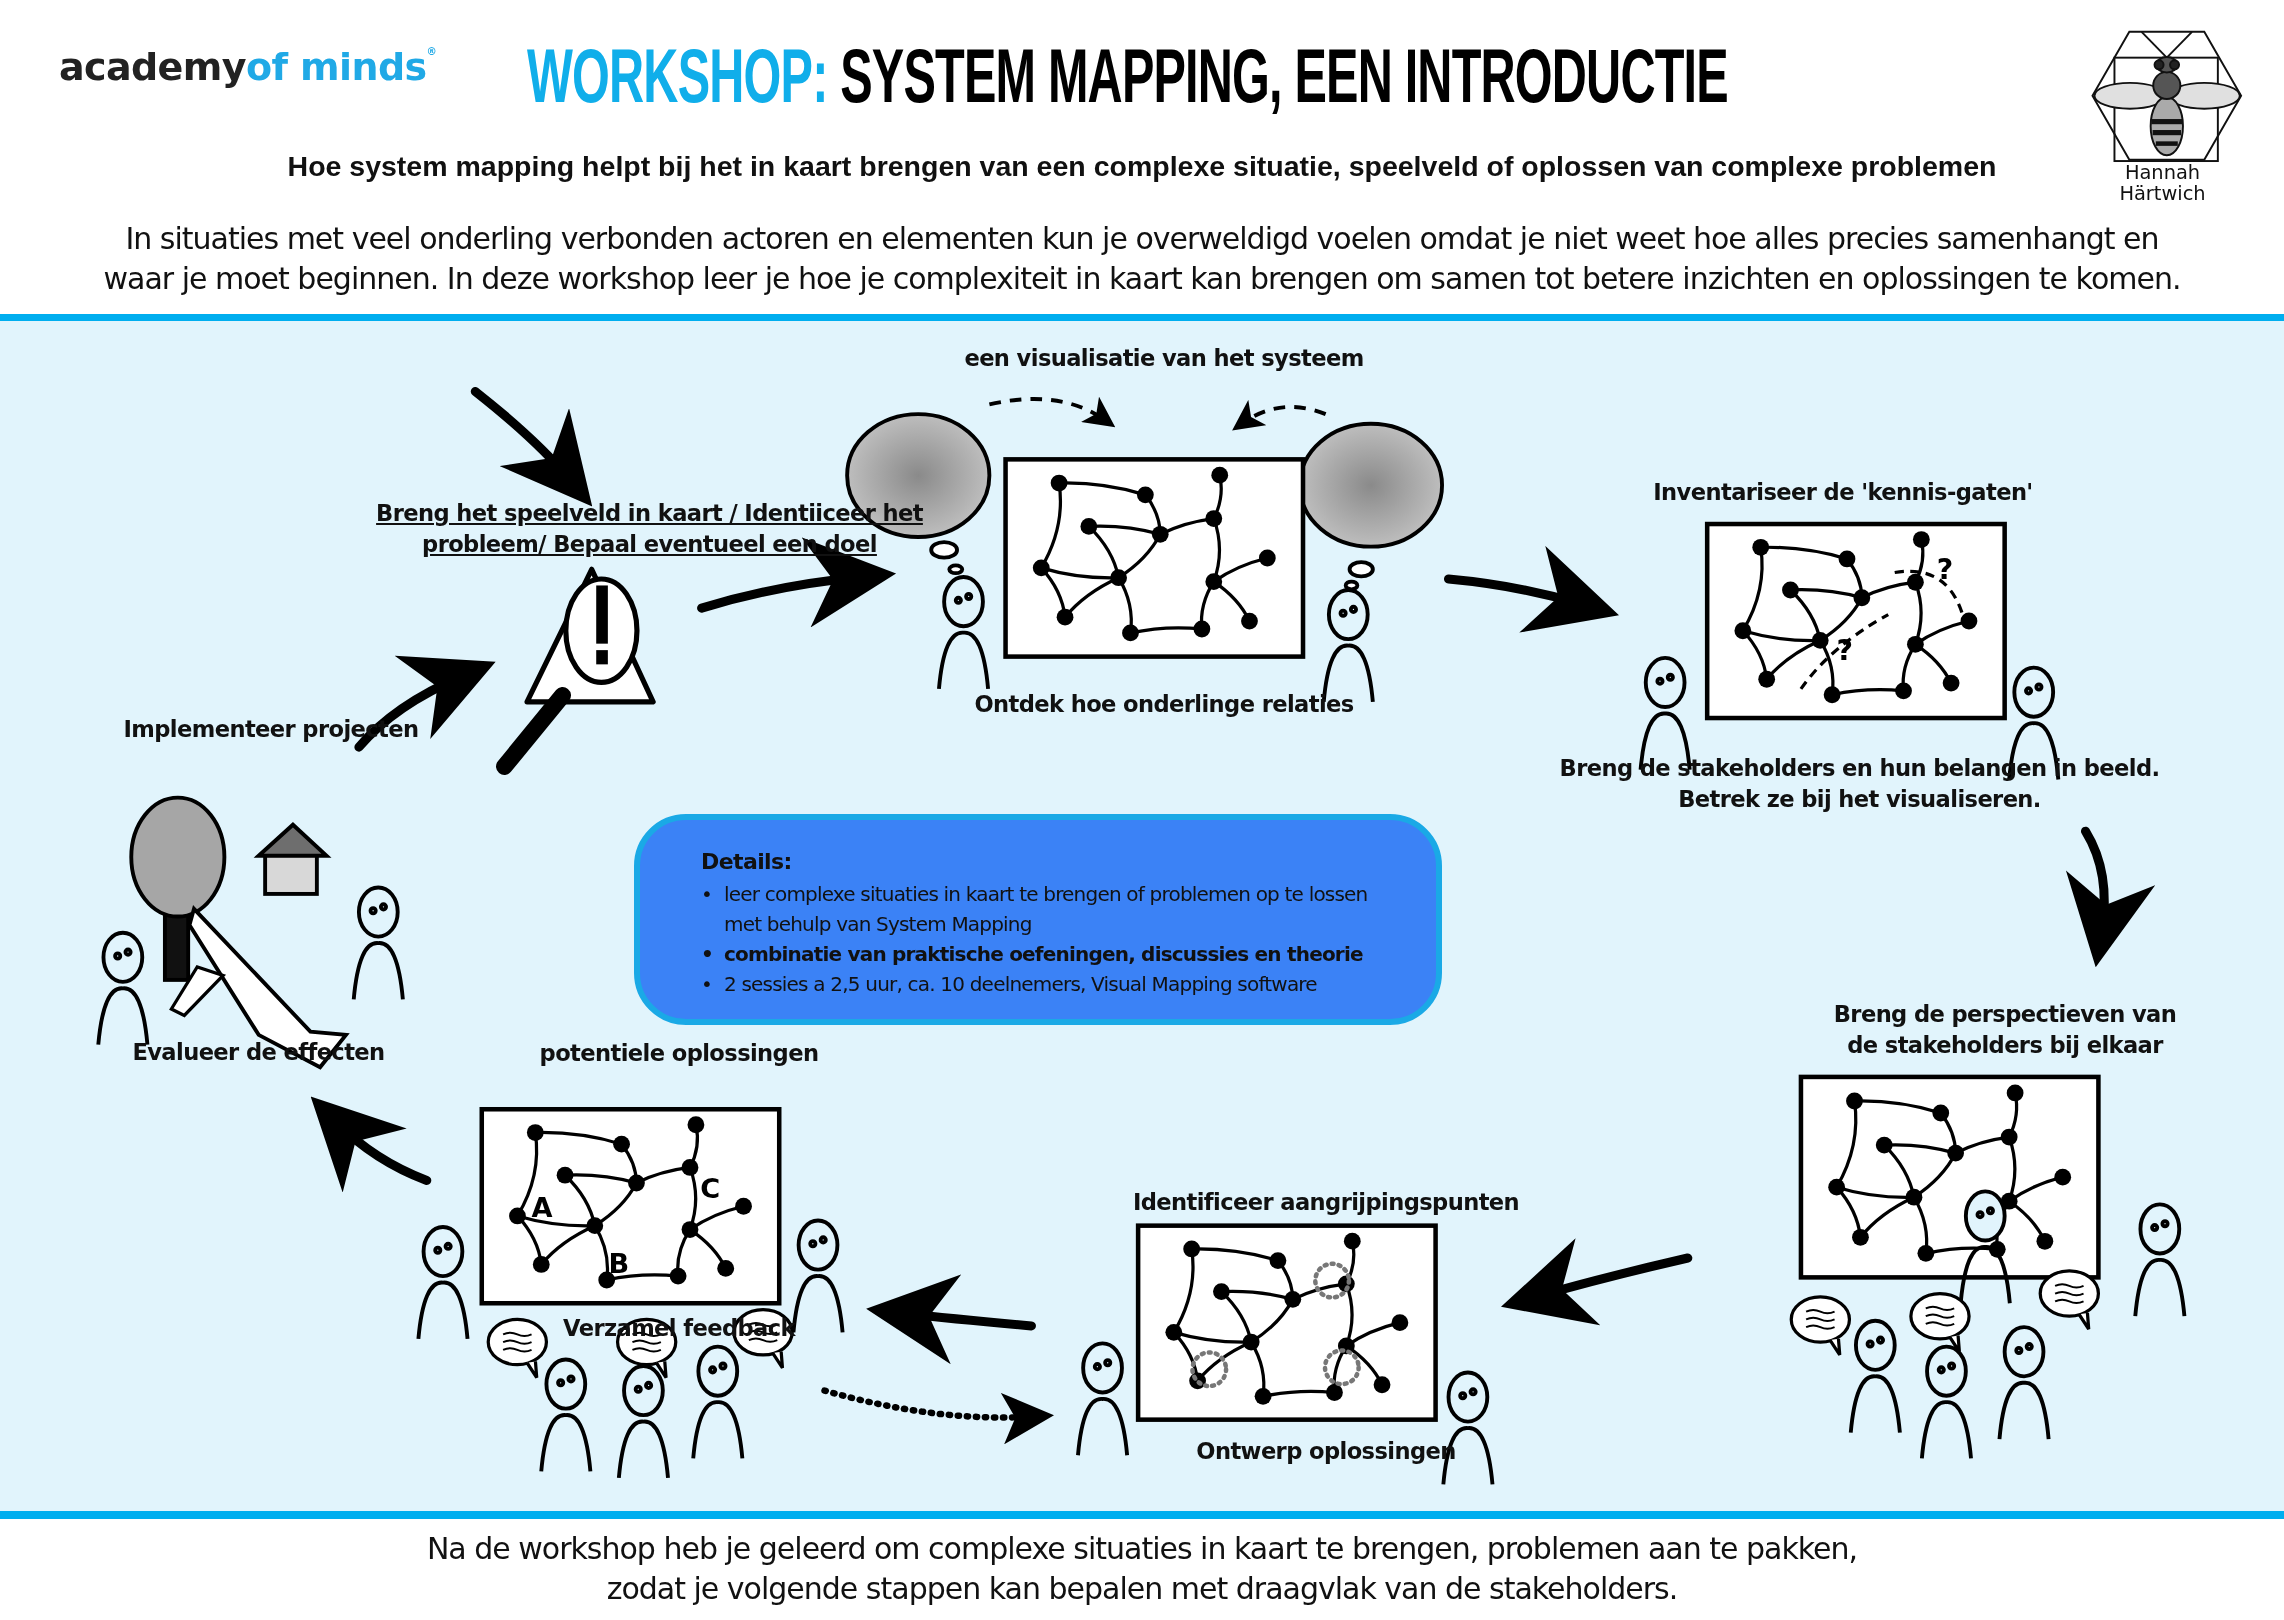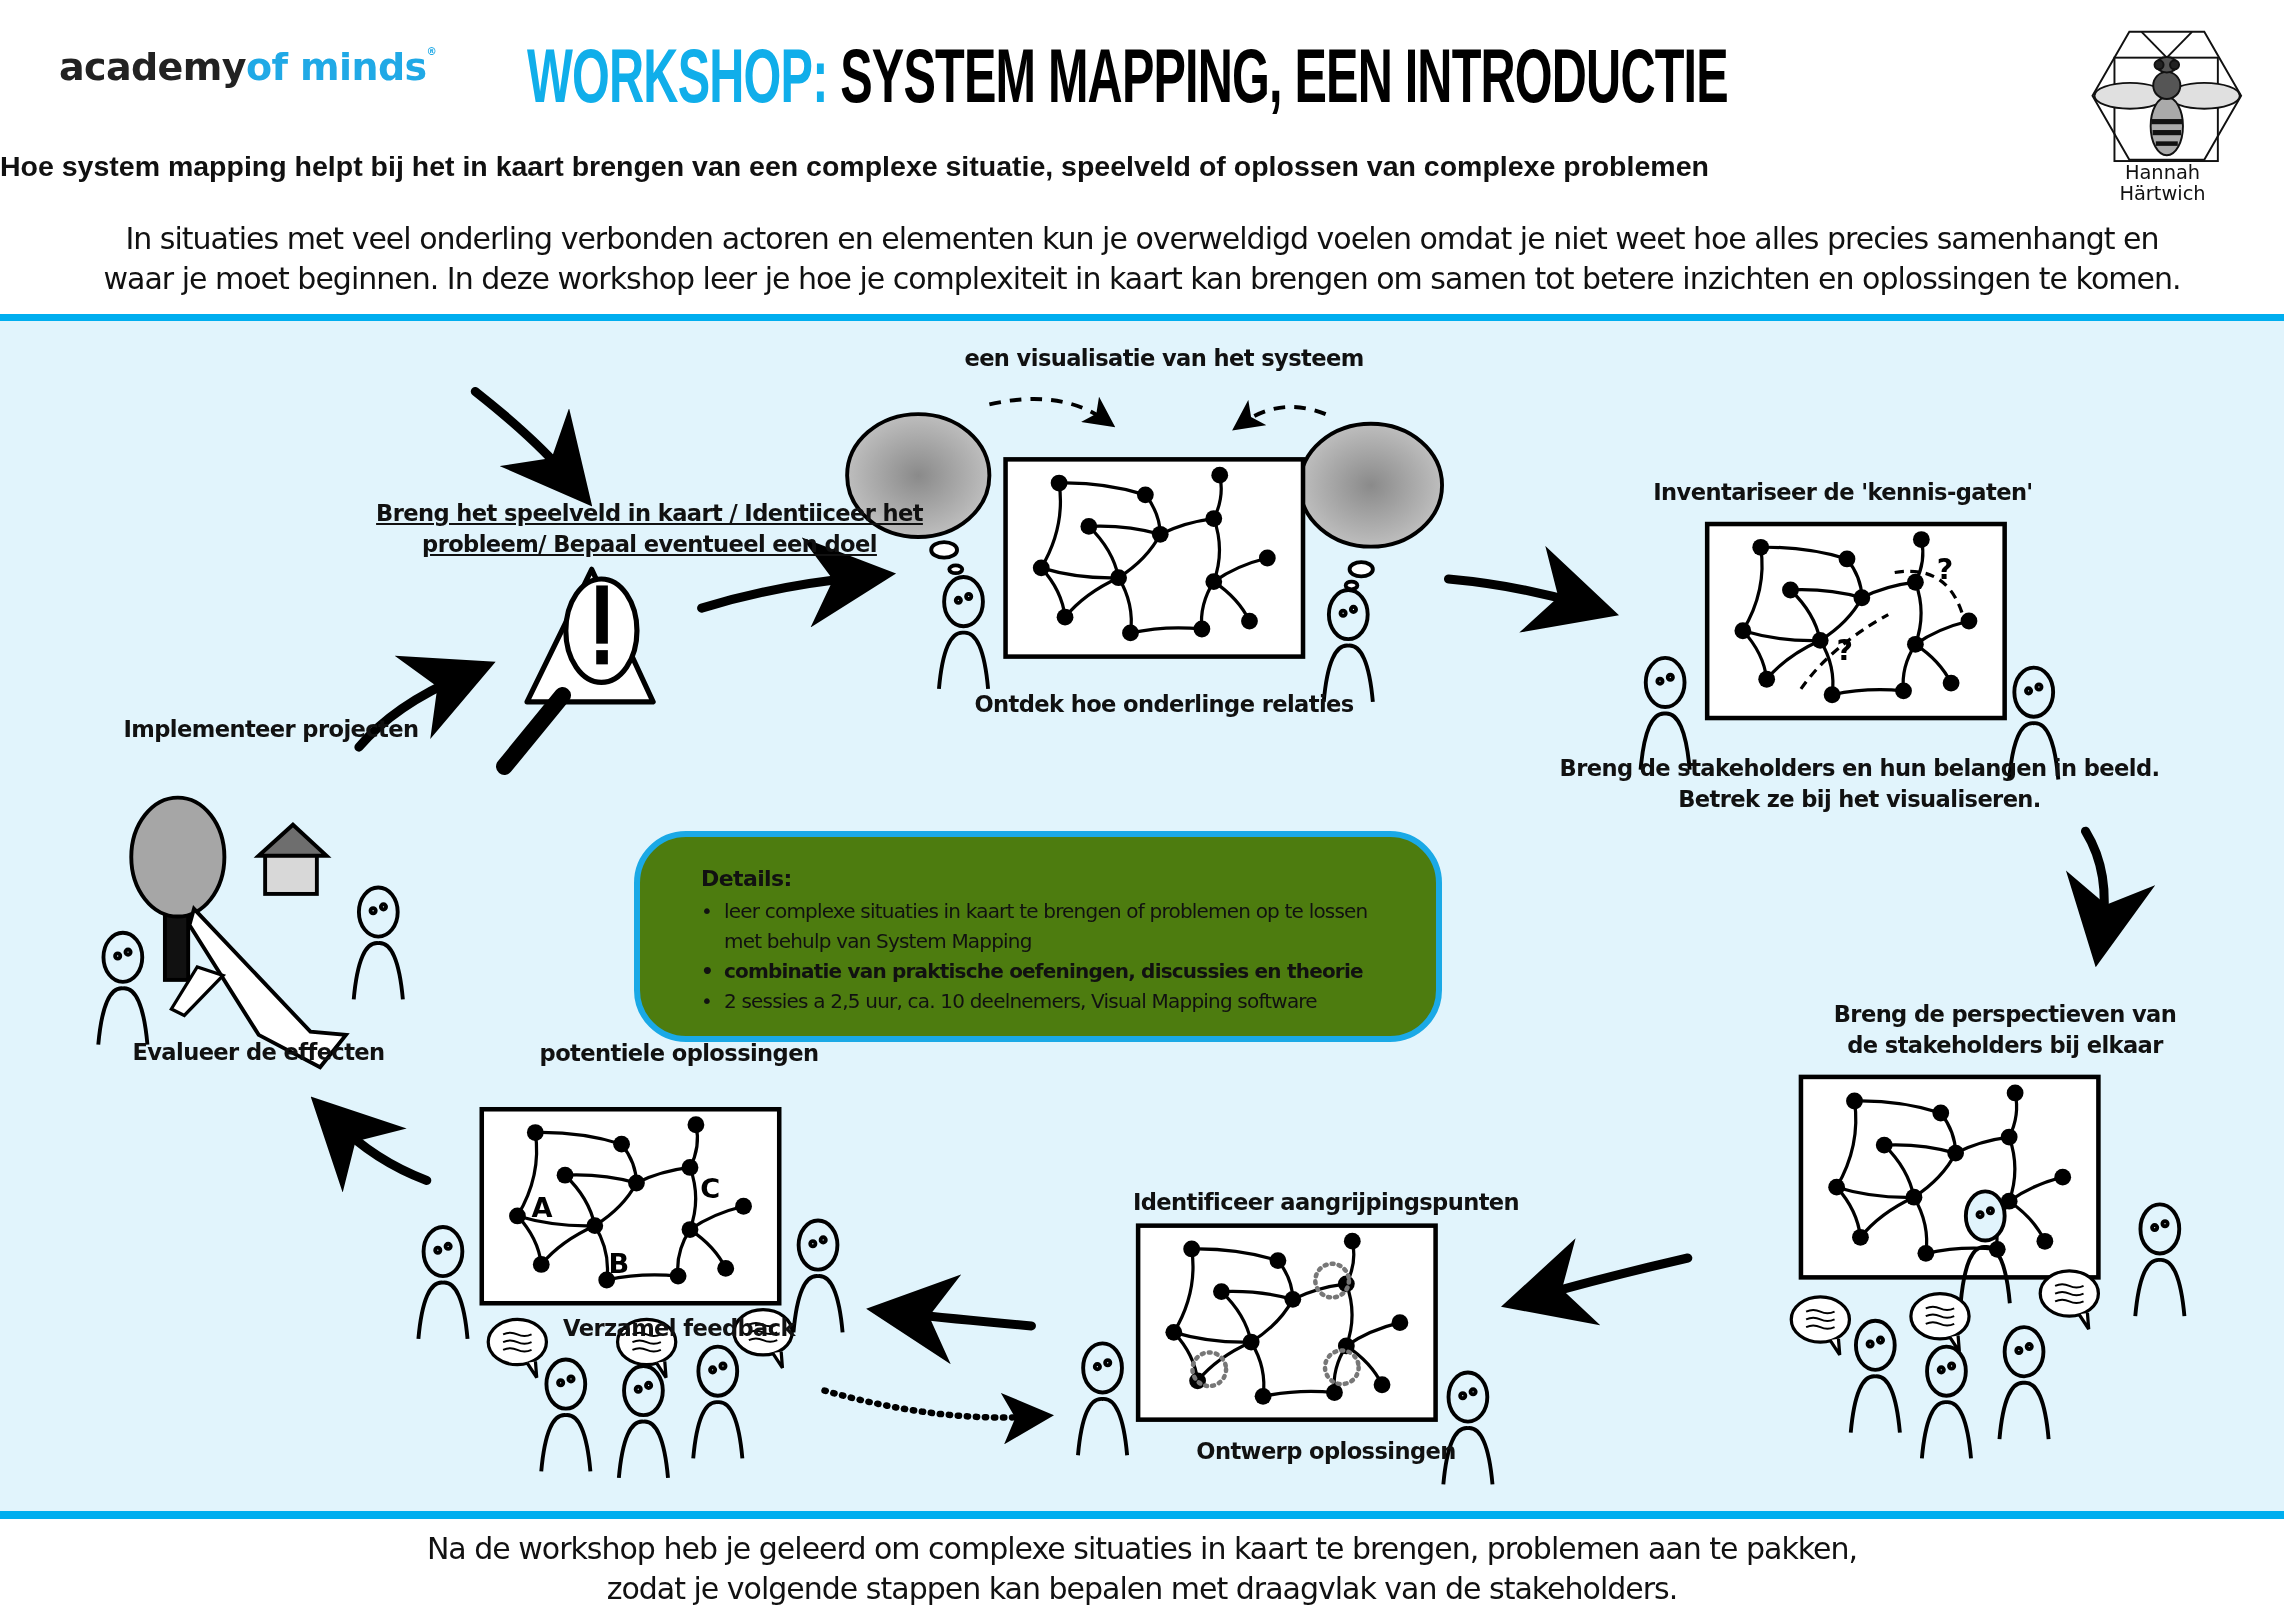--- a/index.html
+++ b/index.html
@@ -9,30 +9,30 @@
   .logo { left:39px; top:45px; font-family:"DejaVu Sans", sans-serif; font-weight:bold;
           font-size:38px; letter-spacing:-0.6px; white-space:nowrap; }
   .logo .a { color:#222;margin-left:20px; }
   .logo .b { color:#20a9e6; }
   .logo .reg { font-size:10.3px; color:#20a9e6; vertical-align:top; }
   .title { left:527px; top:38px; font-family:"Liberation Sans", sans-serif; font-weight:bold;
            font-size:76px; letter-spacing:-1.3px; white-space:nowrap; transform:scaleX(0.64);
            transform-origin:left top; line-height:1; }
   .title .hl { color:#10aeea; }
   .title .rest { color:#000; }
-  .subtitle { left:0; width:2284px; top:150px; font-weight:bold; font-size:28.5px;
+  .subtitle { left:0; width:2284px; top:150px; text-align:center; font-weight:bold; font-size:28.5px;
               font-family:"Liberation Sans", sans-serif; white-space:nowrap; }
   .intro { left:0; width:2284px; top:219px; text-align:center; font-size:30px; line-height:40px;
            color:#111; font-family:"DejaVu Sans", sans-serif; letter-spacing:-1px; }
   .bar { left:0; width:2284px; height:7.8px; background:#00aeef; }
   .panel { left:0; top:321px; width:2284px; height:1192px; background:#e1f4fc; }
   .lbl { font-weight:bold; font-size:22.6px; text-align:center; line-height:31px; color:#111;
          font-family:"DejaVu Sans", sans-serif; letter-spacing:-0.6px; white-space:nowrap; }
-  .details { left:634px; top:814px; width:808px; height:211px; background:#4d7c0f;
-             border:6.5px solid #1aa9e6; border-radius:52px; box-sizing:border-box;margin-top:17px; }
+  .details { left:634px; top:814px; width:808px; height:211px; background:#3b82f6;
+             border:6.5px solid #1aa9e6; border-radius:52px; box-sizing:border-box; }
   .details h3 { margin:0; position:absolute; left:61px; top:28.5px; font-size:22px;
                 font-family:"DejaVu Sans", sans-serif; font-weight:bold; letter-spacing:-0.6px; }
   .details ul { position:absolute; left:61px; top:59px; margin:0; padding:0; list-style:none;
                 font-size:20px; font-family:"DejaVu Sans", sans-serif; letter-spacing:-0.8px; line-height:30px; }
   .details li { position:relative; padding-left:23px; width:679px; }
   .details li::before { content:"•"; position:absolute; left:0; top:0; }
   .details li.bold { font-weight:bold; }
   .footer { left:0; width:2284px; top:1529px; text-align:center; font-size:30px; line-height:40px;
             font-family:"DejaVu Sans", sans-serif; letter-spacing:-1px; color:#111; }
   .bee-name { left:2111px; top:162px; width:103px; text-align:center; font-size:19.4px; line-height:21px;

